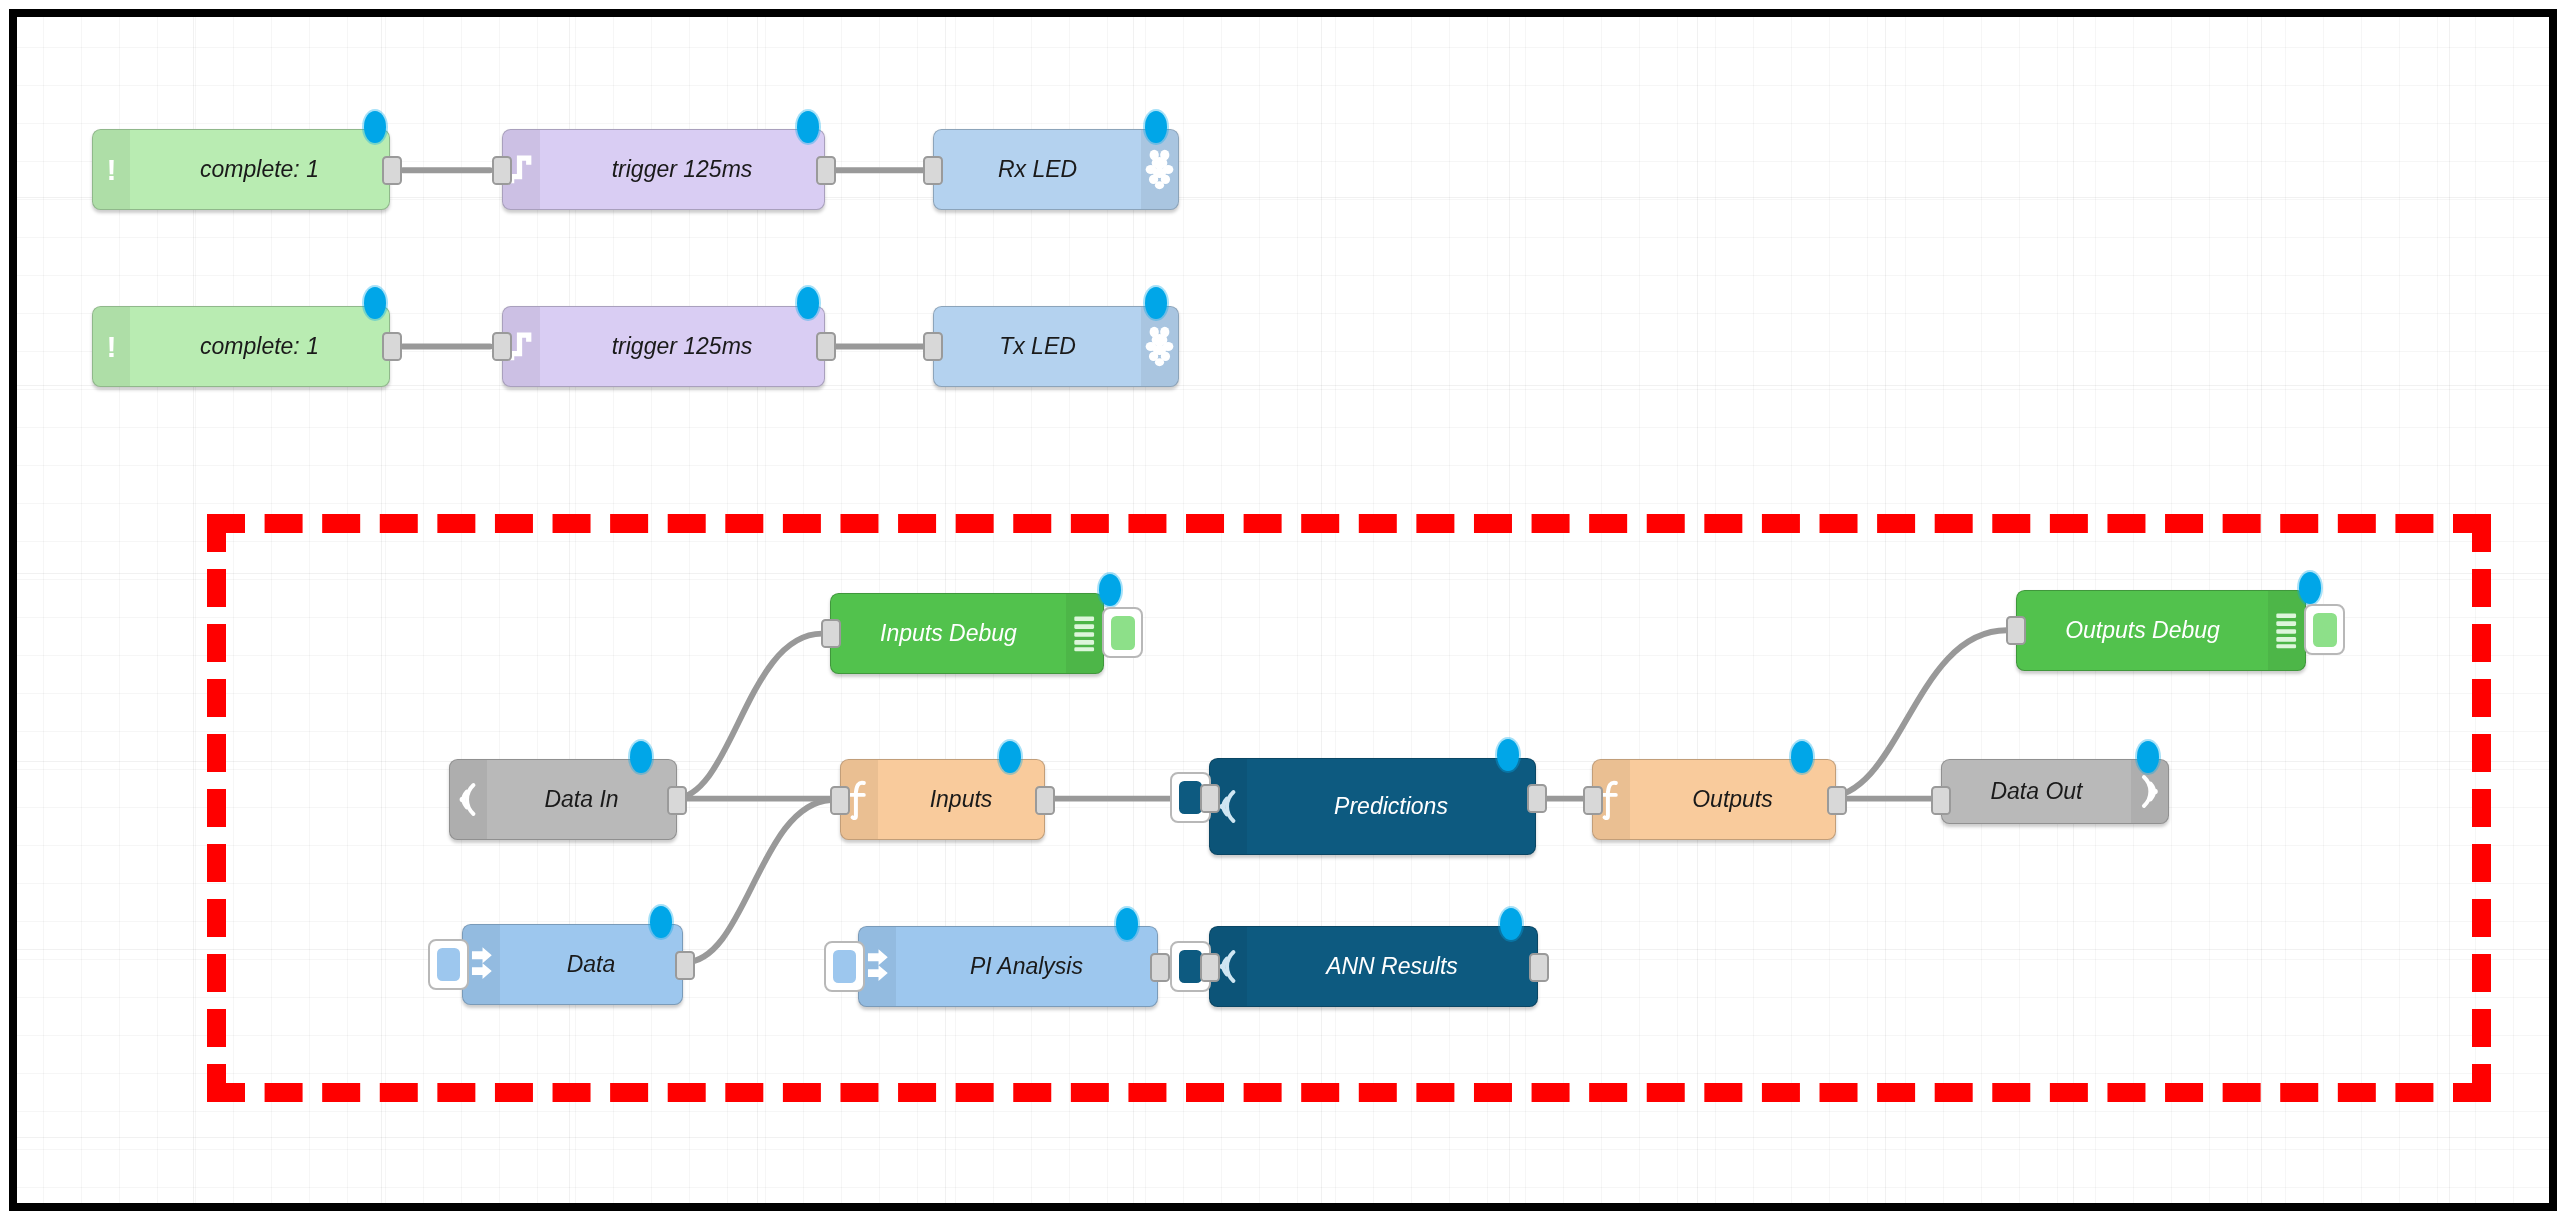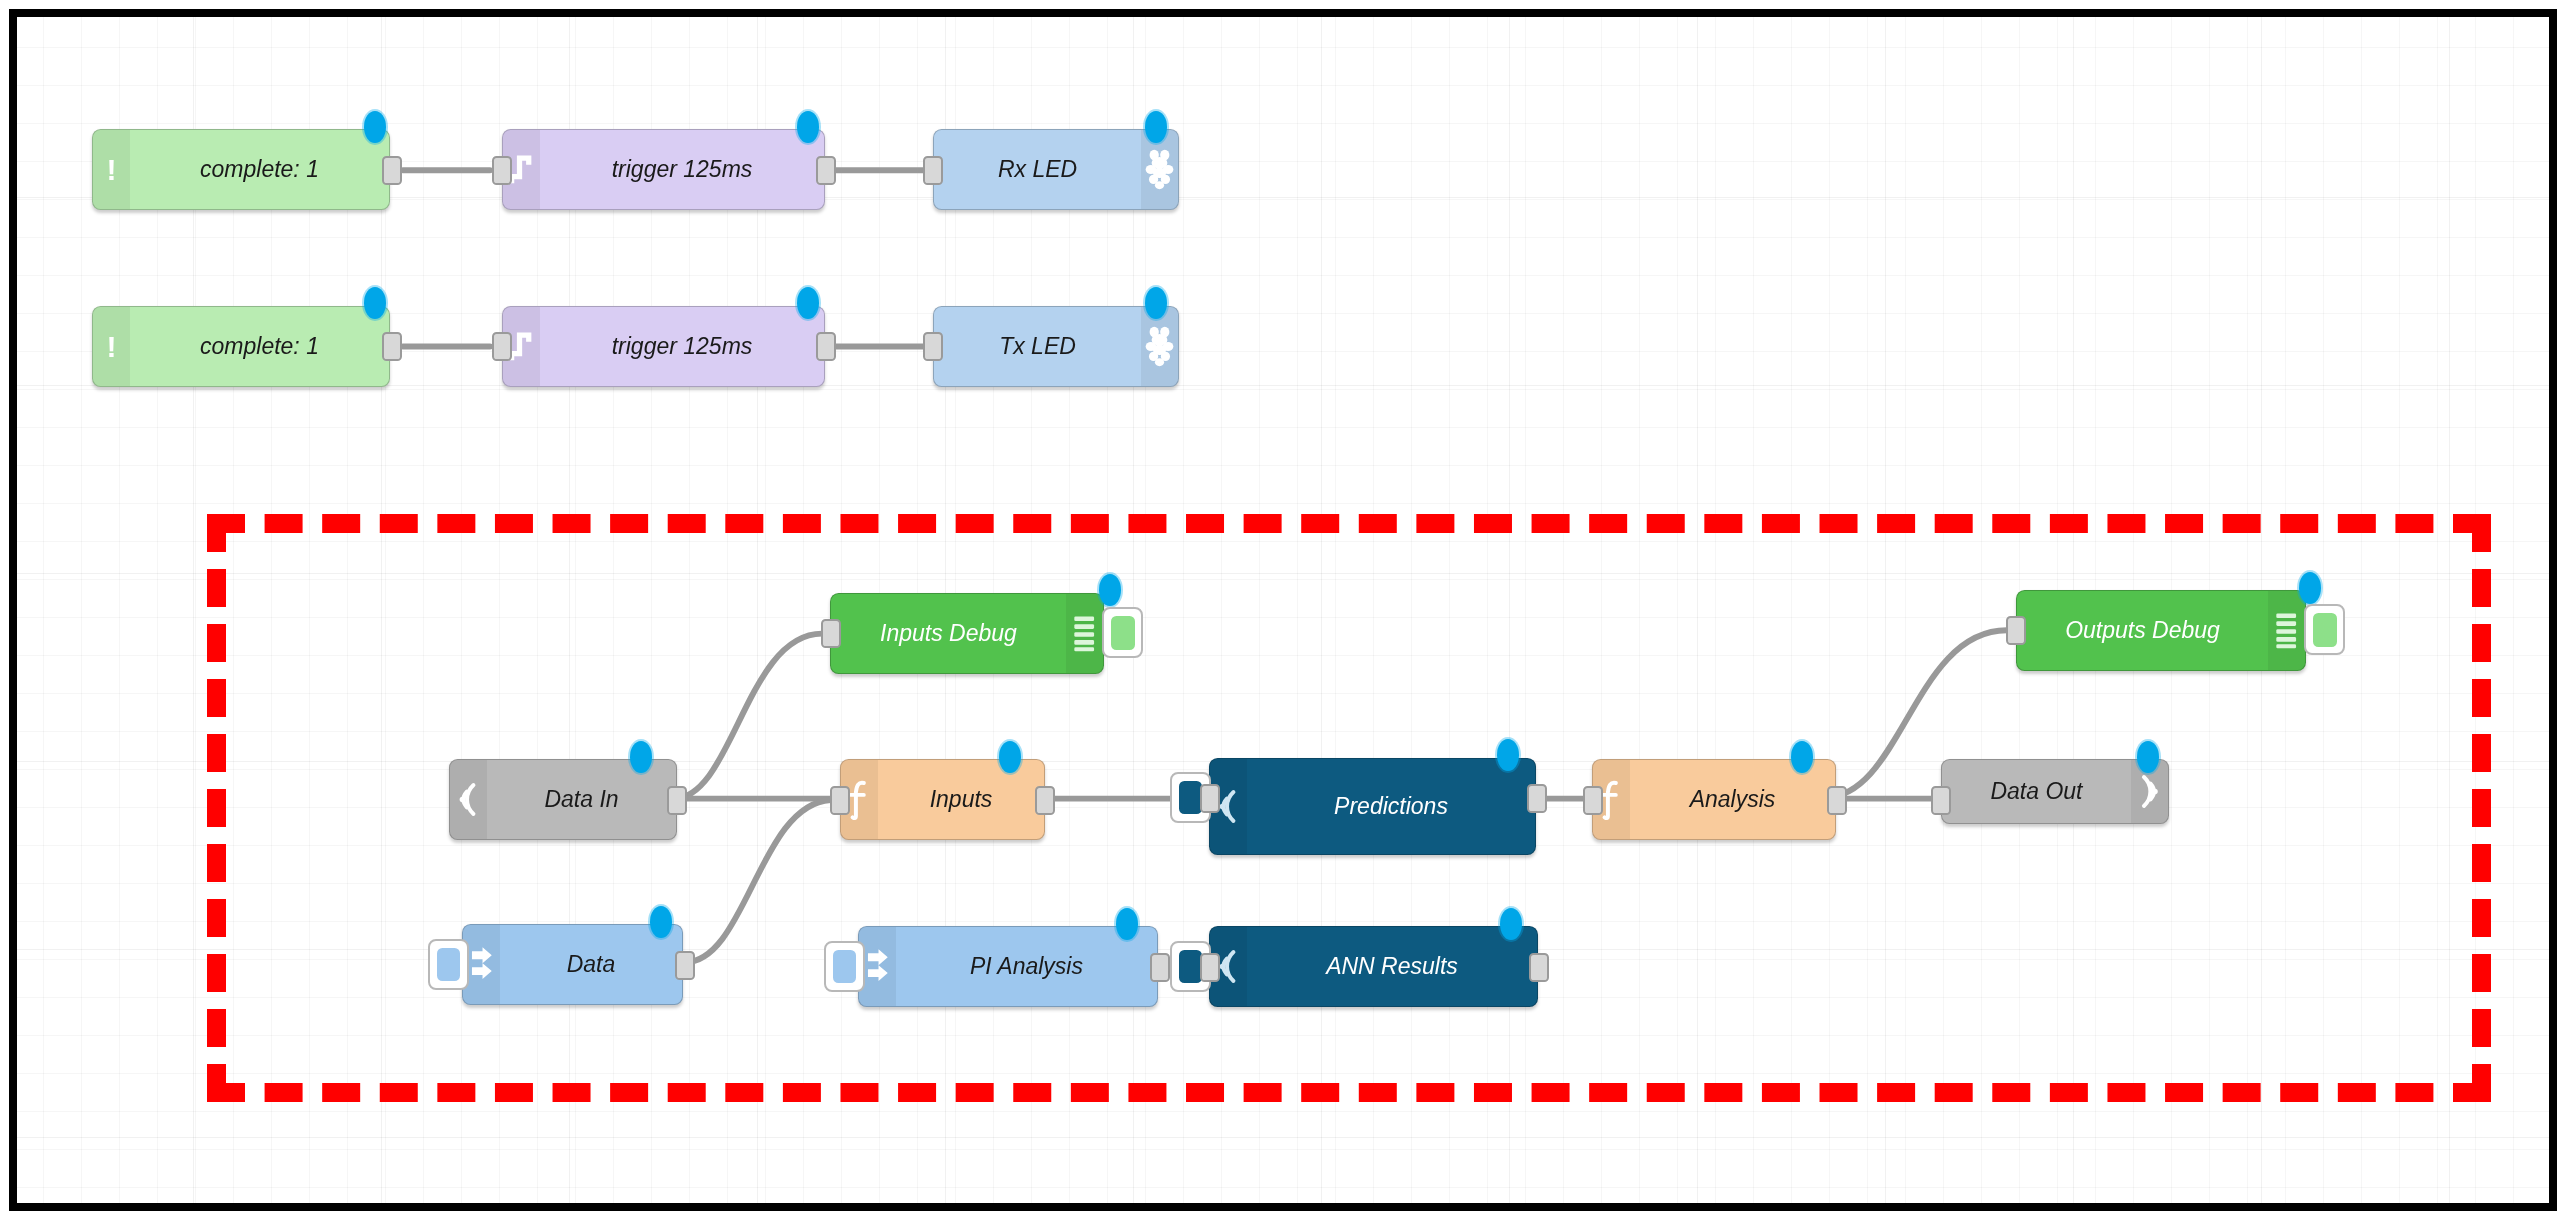--- a/index.html
+++ b/index.html
@@ -375,21 +375,21 @@
   <div class="port" style="left:1527px;top:784px;"></div>
 
   <div class="node n-orange" style="left:1592px;top:759px;width:244px;height:81px;">
     <div class="inner">
       <div class="iconbox">
         <svg class="gl" width="22.4" height="41" viewBox="0 0 34 62">
           <path d="M24 6 C 16 4, 13 10, 12 20 L 12 56 C 12 60, 9 60, 7 58" fill="none" stroke="#ffffff" stroke-width="6" stroke-linecap="round"></path>
           <path d="M4 24 L24 24" stroke="#ffffff" stroke-width="6" stroke-linecap="round"></path>
         </svg>
       </div>
-      <div class="label">Analysis</div>
+      <div class="label">Outputs</div>
     </div>
   </div>
   <div class="status-dot" style="left:1791px;top:741px;"></div>
   <div class="port" style="left:1583px;top:786px;"></div>
   <div class="port" style="left:1827px;top:786px;"></div>
 
   <div class="node n-grey" style="left:1941px;top:759px;width:228px;height:65px;">
     <div class="inner">
       <div class="label">Data Out</div>
       <div class="iconbox right">

